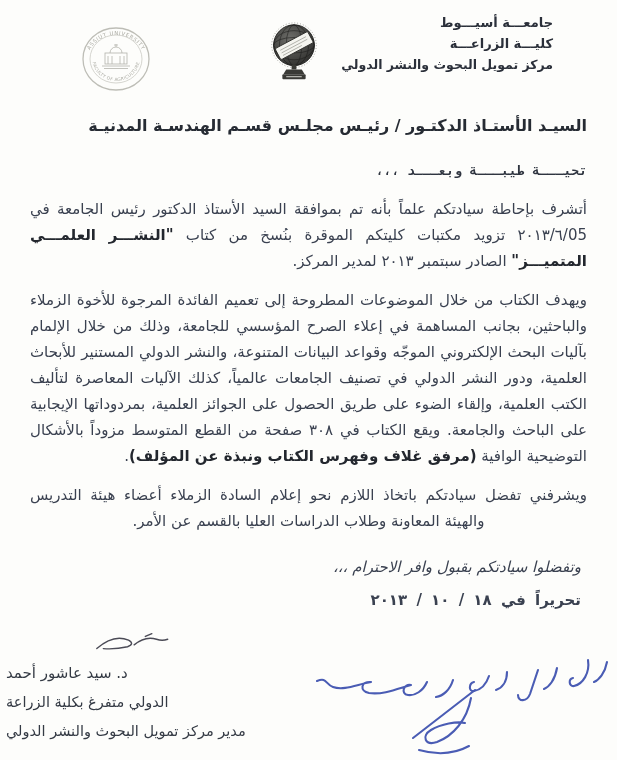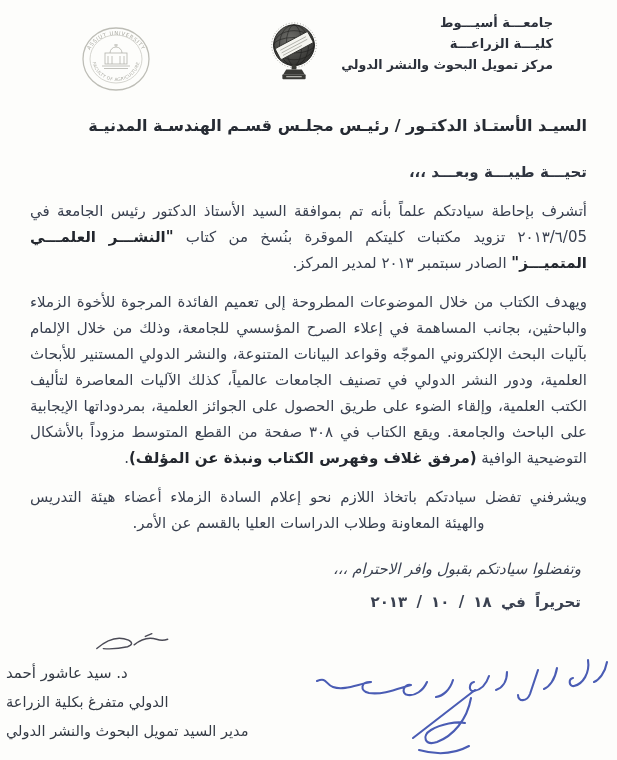--- a/index.html
+++ b/index.html
@@ -22,21 +22,21 @@
   }
   .org-block .org-center-line{font-size:12.5px;}
   .globe-logo{position:absolute;left:262px;top:20px;width:64px;height:64px;}
   .seal{position:absolute;left:80px;top:26px;width:72px;height:68px;opacity:.85;}
   
   .content{padding:0 30px;}
   .recipient{
     margin:16px 0 0;font-size:16px;font-weight:bold;color:#262b33;
     white-space:nowrap;letter-spacing:.2px;
   }
-  .salutation{margin:28px 0 17px;font-size:15px;font-weight:bold;color:#2f3540;}
+  .salutation{margin:28px 0 17px;font-size:13px;font-weight:bold;color:#2f3540;font-family:Liberation Mono, monospace;}
   p.body-par{
     margin:13px 0 0;font-size:15px;line-height:26px;
     text-align:justify;text-justify:inter-word;color:#3a4150;
   }
   p.body-par b{color:#23272e;}
   p.par-3{text-align-last:center;}
   .closing{margin:24px 6px 0 0;font-size:15px;text-align:right;color:#3a4150;font-style:italic;}
   .dateline{margin:15px 6px 0 0;font-size:15px;text-align:right;color:#3a4150;word-spacing:4px;font-weight:bold;}
   
   .sig-block{
@@ -133,21 +133,21 @@
   <div class="sig-block">
     <svg class="sig-scribble" viewBox="0 0 100 30">
       <g fill="none" stroke="#4b4b56" stroke-width="1.5" stroke-linecap="round" stroke-linejoin="round">
         <path d="M8 21 q18 -16 34 -9 q7 4 -1 7 q-13 3 -26 2"></path>
         <path d="M48 17 q12 -10 24 -6 q6 2 12 0"></path>
         <path d="M60 8 l7 -3"></path>
       </g>
     </svg>
     <div class="sig-name">د. سيد عاشور أحمد</div>
     <div>الدولي متفرغ بكلية الزراعة</div>
-    <div>مدير السيد تمويل البحوث والنشر الدولي</div>
+    <div>مدير مركز تمويل البحوث والنشر الدولي</div>
   </div>
 
   <svg class="blue-note" viewBox="0 0 330 128">
     <g fill="none" stroke="#3b4fae" stroke-width="2.1" stroke-linecap="round" stroke-linejoin="round" opacity=".92">
       <path d="M322 30 c-2 11 -8 18 -13 20"></path>
       <path d="M303 28 c2 13 -5 24 -14 26 c-5 1 -6 -7 -1 -8"></path>
       <path d="M272 36 c-2 12 -8 19 -13 21"></path>
       <path d="M253 38 l-8 24 c-3 8 -12 8 -12 1"></path>
       <path d="M222 40 c0 10 -5 16 -11 18"></path>
       <path d="M204 44 c-3 9 -9 14 -15 15 c-6 1 -5 -8 0 -9"></path>

